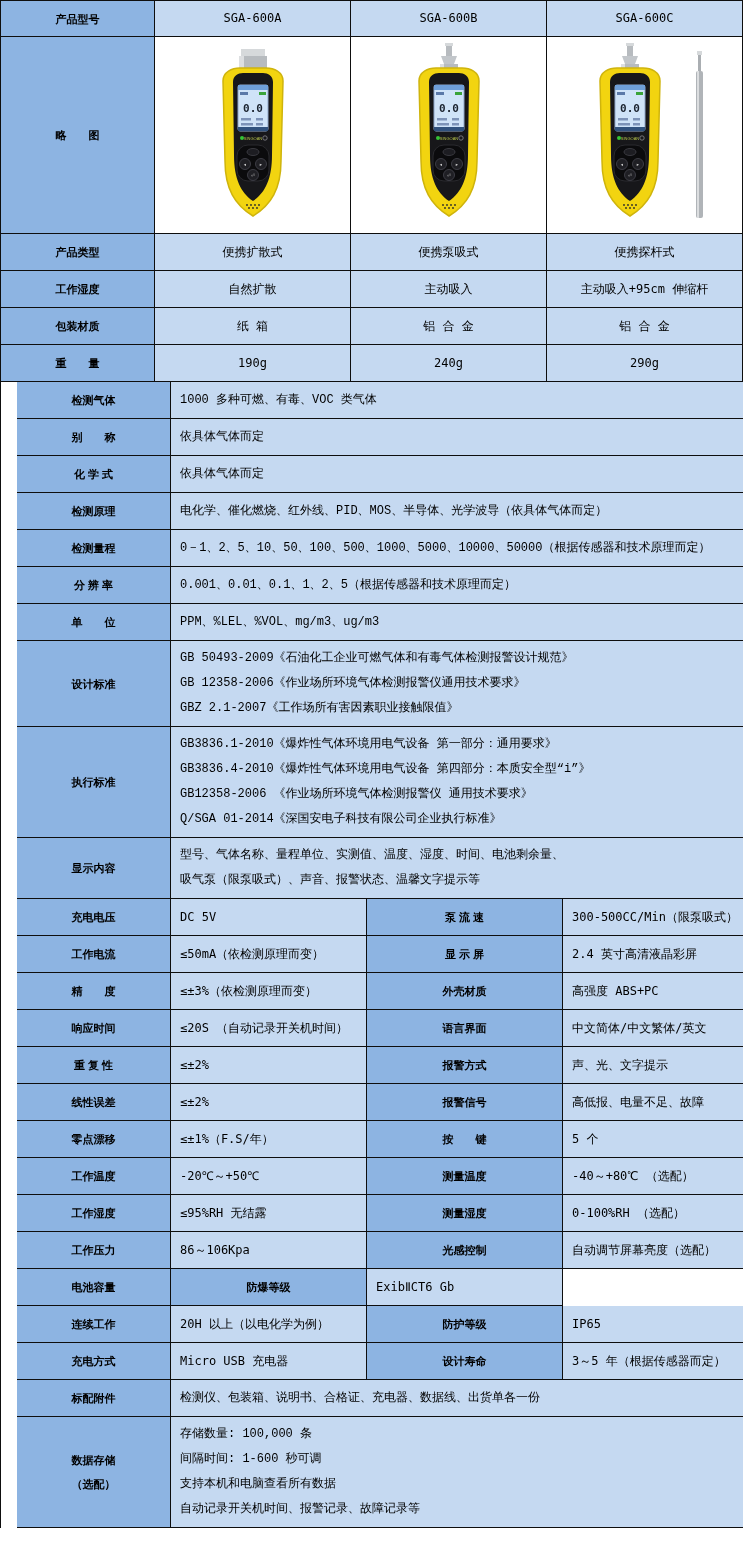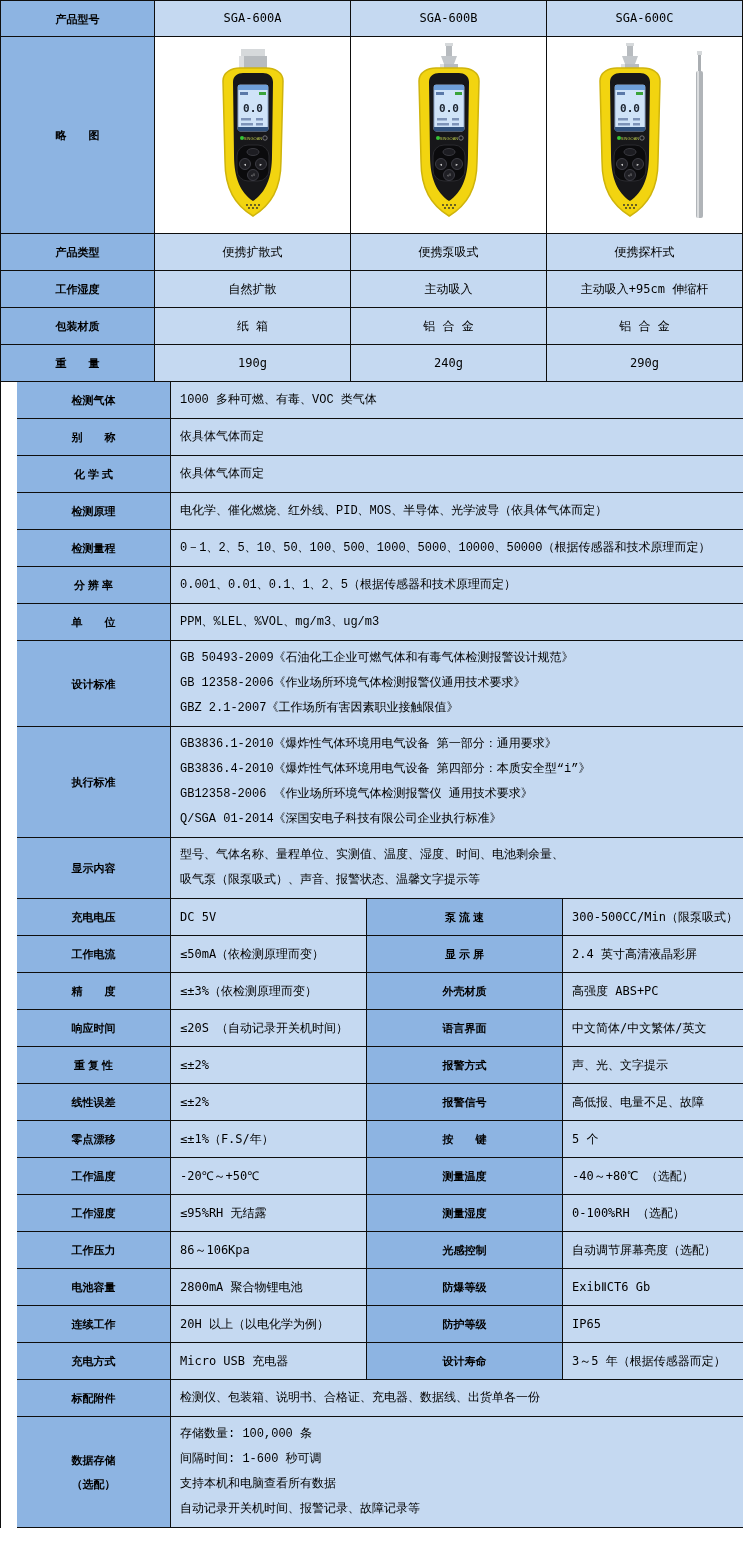--- a/index.html
+++ b/index.html
@@ -300,21 +300,20 @@
         <div class="cell val">0-100%RH （选配）</div>
       </div>
       <div class="row">
         <div class="cell label">工作压力</div>
         <div class="cell val">86～106Kpa</div>
         <div class="cell label">光感控制</div>
         <div class="cell val">自动调节屏幕亮度（选配）</div>
       </div>
       <div class="row">
         <div class="cell label">电池容量</div>
-        <div class="cell val">2800mA 聚合物锂电池</div>
         <div class="cell label">防爆等级</div>
         <div class="cell val">ExibⅡCT6 Gb</div>
       </div>
       <div class="row">
         <div class="cell label">连续工作</div>
         <div class="cell val">20H 以上（以电化学为例）</div>
         <div class="cell label">防护等级</div>
         <div class="cell val">IP65</div>
       </div>
       <div class="row">

